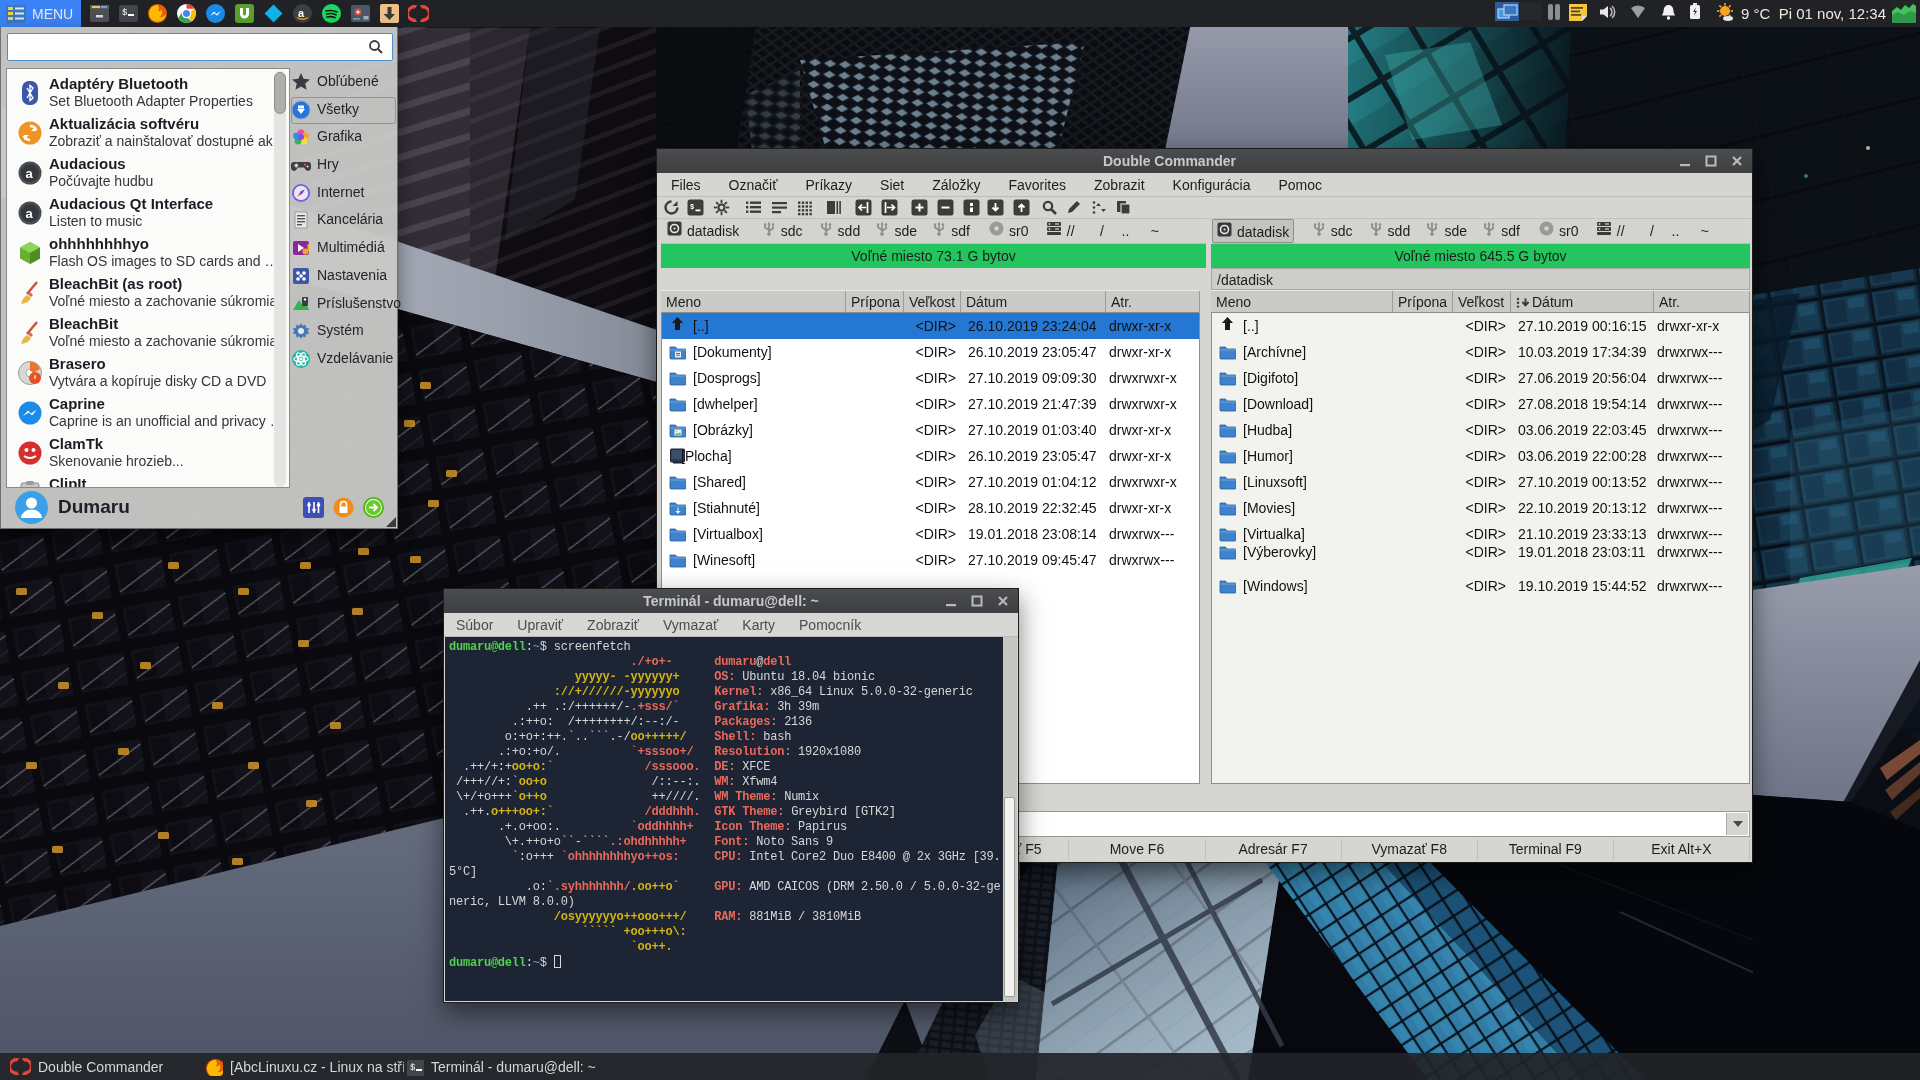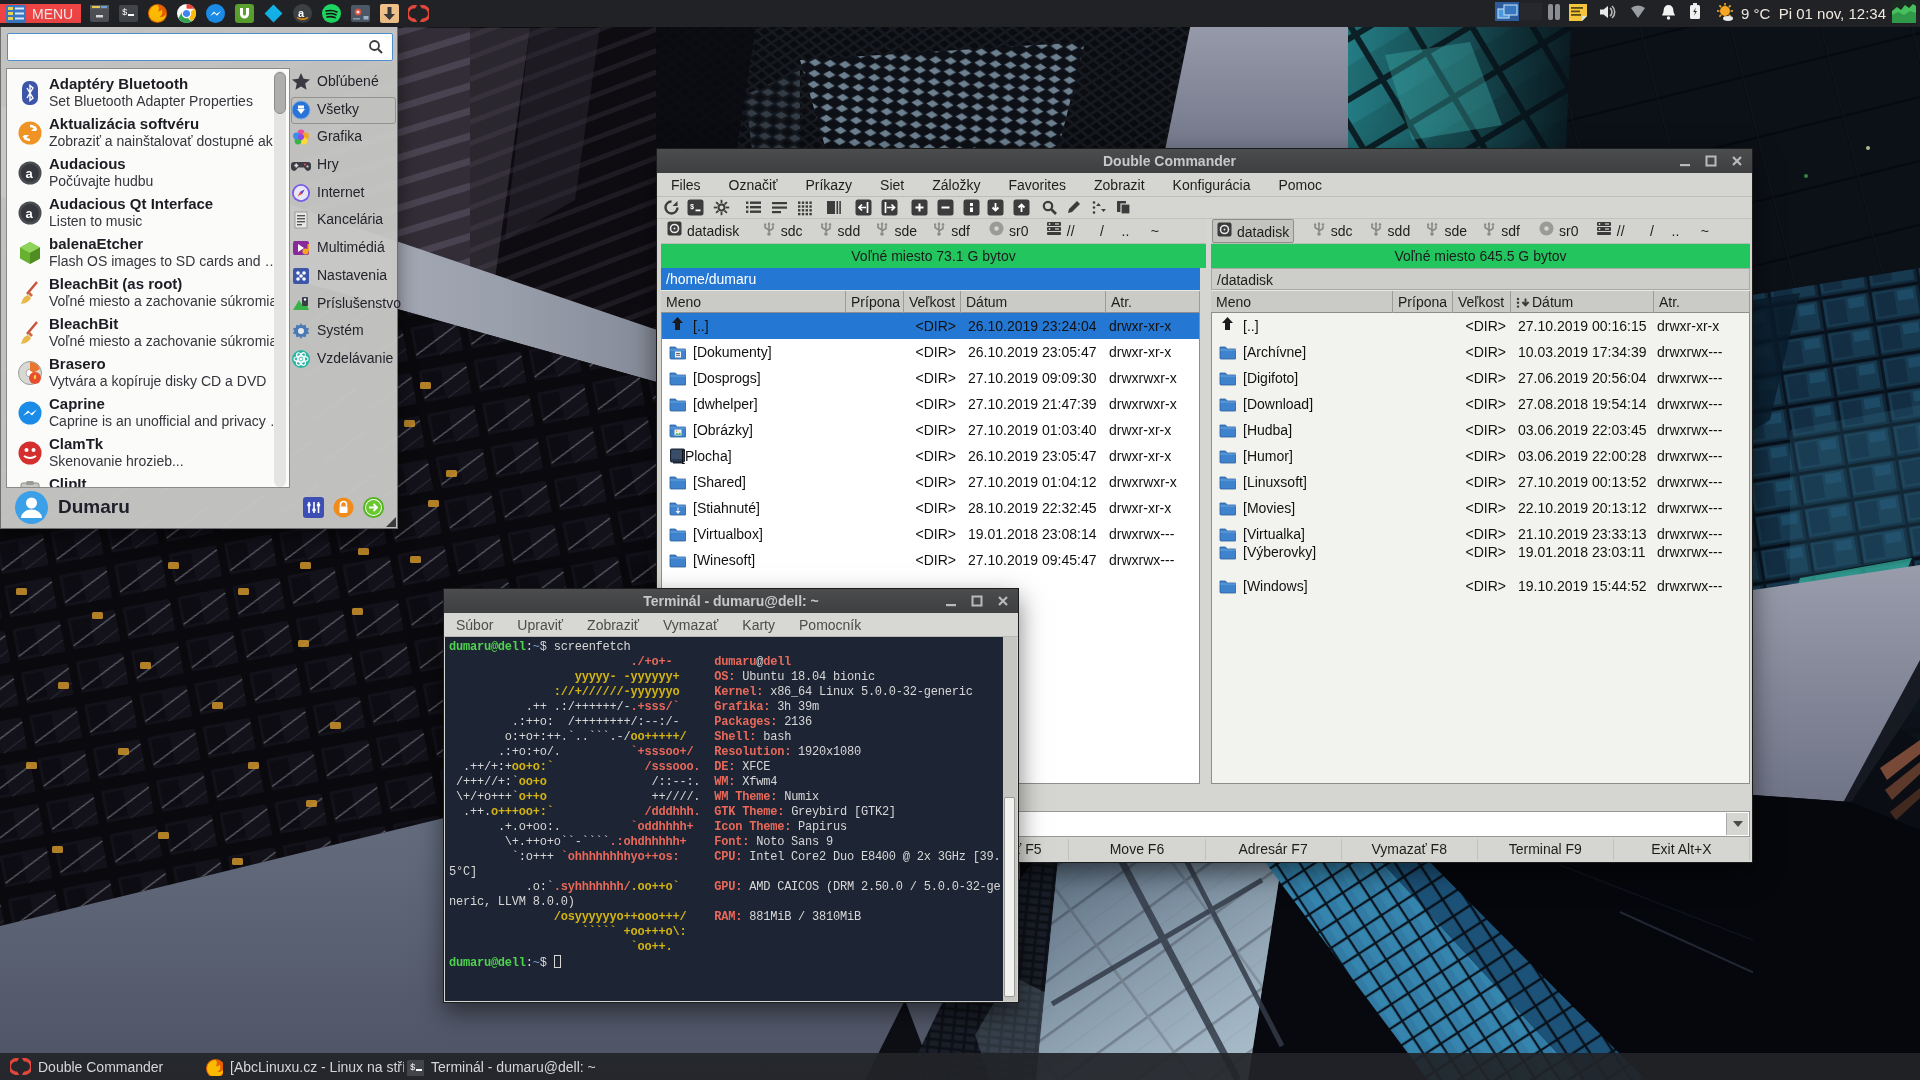--- a/index.html
+++ b/index.html
@@ -2,21 +2,21 @@
 <html><head><meta charset="utf-8"><title>desktop</title>
 <style>
 *{margin:0;padding:0;box-sizing:border-box}
 html,body{width:1920px;height:1080px;overflow:hidden;background:#07090e;
  font-family:"Liberation Sans",sans-serif;-webkit-font-smoothing:antialiased}
 #stage{position:relative;width:1920px;height:1080px}
 #wall{position:absolute;left:0;top:0}
 
 #panel{position:absolute;left:0;top:0;width:1920px;height:27px;background:#202226;z-index:30;
  display:flex;align-items:center}
-#menubtn{height:19px;display:flex;align-items:center;background:#ef4444;padding:0 8px 0 5px;gap:5px}
+#menubtn{height:27px;display:flex;align-items:center;background:#3b82f6;padding:0 8px 0 5px;gap:5px}
 #menubtn span{color:#e8e8e8;font-size:14px}
 .launch{width:21px;height:21px;margin-left:8px;position:relative;border-radius:4px;flex:0 0 auto}
 #tray{position:absolute;right:0;top:0;height:27px;display:flex;align-items:center}
 .clock{color:#eee8df;font-size:15px;white-space:pre}
 
 #menu{position:absolute;left:0;top:27px;width:398px;height:502px;background:rgba(200,200,198,0.96);
  border:1px solid #6f6f6f;border-top:none;z-index:40;box-shadow:0 8px 18px rgba(0,0,0,0.45)}
 #msearch{position:absolute;left:6px;top:6px;width:386px;height:28px;background:#fff;border:1px solid #4d8fcc;border-radius:2px}
 #mlist{position:absolute;left:5px;top:41px;width:284px;height:420px;background:#fbfbfa;border:1px solid #8a8a88;overflow:hidden}
 .mrow{position:absolute;left:0;width:100%;height:40px}
@@ -411,21 +411,21 @@
             </svg></div>
           <div class="mtitle">Audacious Qt Interface</div>
           <div class="mdesc">Listen to music</div>
         </div>
 <div class="mrow" style="top:164px">
           <div class="mico"><svg width="26" height="26" viewBox="0 0 26 26" style="">
               <path d="M13,2 L23,7.5 V18.5 L13,24 L3,18.5 V7.5 Z" fill="#68b030"></path>
               <path d="M13,2 L23,7.5 L13,13 L3,7.5 Z" fill="#8fd45a"></path>
               <path d="M13,13 L23,7.5 V18.5 L13,24 Z" fill="#4f8c22"></path>
             </svg></div>
-          <div class="mtitle">balenaEtcher</div>
+          <div class="mtitle">ohhhhhhhhyo</div>
           <div class="mdesc">Flash OS images to SD cards and USB drives</div>
         </div>
 <div class="mrow" style="top:204px">
           <div class="mico"><svg width="26" height="26" viewBox="0 0 26 26" style="">
               <path d="M20,2 L10,14" stroke="#c8553a" stroke-width="2.5"></path>
               <path d="M4,24 q2,-8 7,-9 l3,3 q-2,5 -10,6z" fill="#e8b84a"></path>
               <path d="M11,14 l3,3 2,-2 -3,-3z" fill="#d06a4a"></path>
             </svg></div>
           <div class="mtitle">BleachBit (as root)</div>
           <div class="mdesc">Voľné miesto a zachovanie súkromia</div>
@@ -888,21 +888,20 @@
                 <rect x="9" y="2.4" width="4" height="1.2"></rect>
                 <rect x="9" y="7.4" width="4" height="1.2"></rect>
               </g>
             </svg></span>//</div>
         <div class="ditem" style="left:434.0px;"><span style="vertical-align:middle;display:inline-block;margin-right:5px;margin-top:-2px"></span>/</div>
         <div class="ditem" style="left:455.6px;"><span style="vertical-align:middle;display:inline-block;margin-right:5px;margin-top:-2px"></span>..</div>
         <div class="ditem" style="left:484.8px;"><span style="vertical-align:middle;display:inline-block;margin-right:5px;margin-top:-2px"></span>~</div>
       </div>
 <div class="freesp" style="left:4px;width:545px">Voľné miesto 73.1 G bytov</div>
 <div class="freesp" style="left:554px;width:539px">Voľné miesto 645.5 G bytov</div>
-<div class="pathbar" style="left:4px;width:539px;background:#2478d4;color:#fff">/home/dumaru</div>
 <div class="pathbar" style="left:554px;width:539px;background:#cdcdc9;color:#1d1d1d;border:1px solid #a8a8a4">/datadisk</div>
 <div class="phdr" style="left:4px;width:539px">
         <div class="hcell" style="left:0px;width:185px">Meno</div>
         <div class="hcell" style="left:185px;width:58px">Prípona</div>
         <div class="hcell" style="left:243px;width:57px">Veľkost</div>
         <div class="hcell" style="left:300px;width:145px">Dátum</div>
         <div class="hcell" style="left:445px;width:94px">Atr.</div>
       </div>
 <div class="phdr" style="left:554px;width:539px">
         <div class="hcell" style="left:0px;width:182px">Meno</div>

